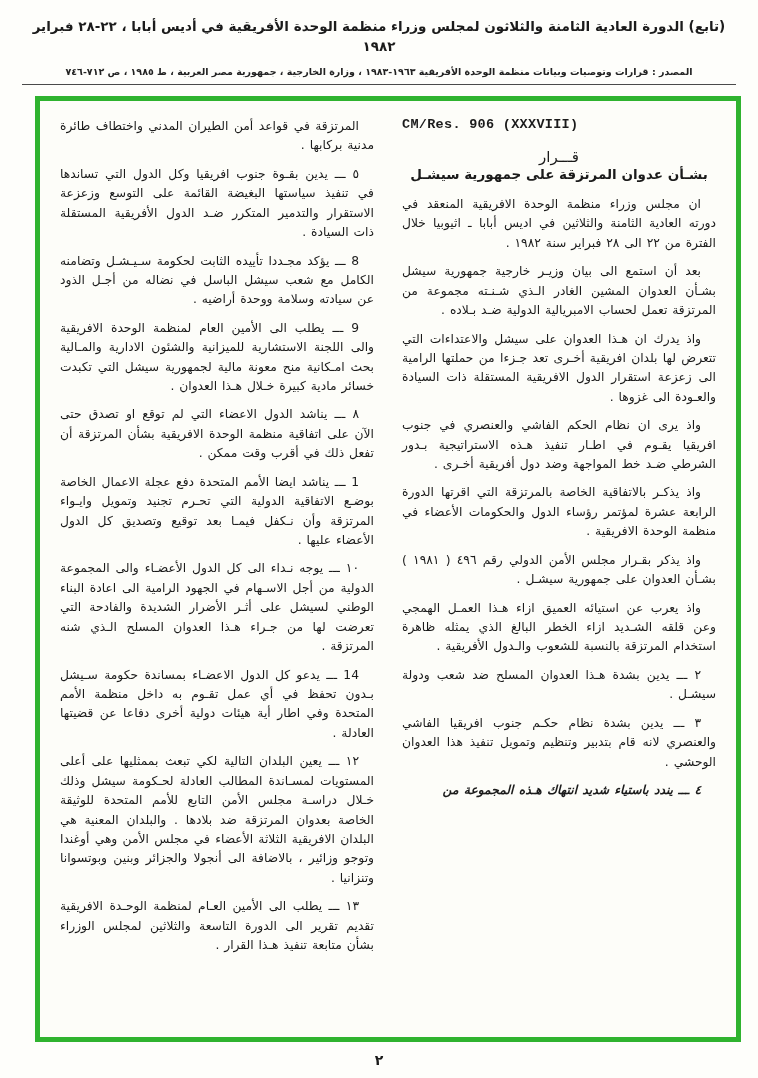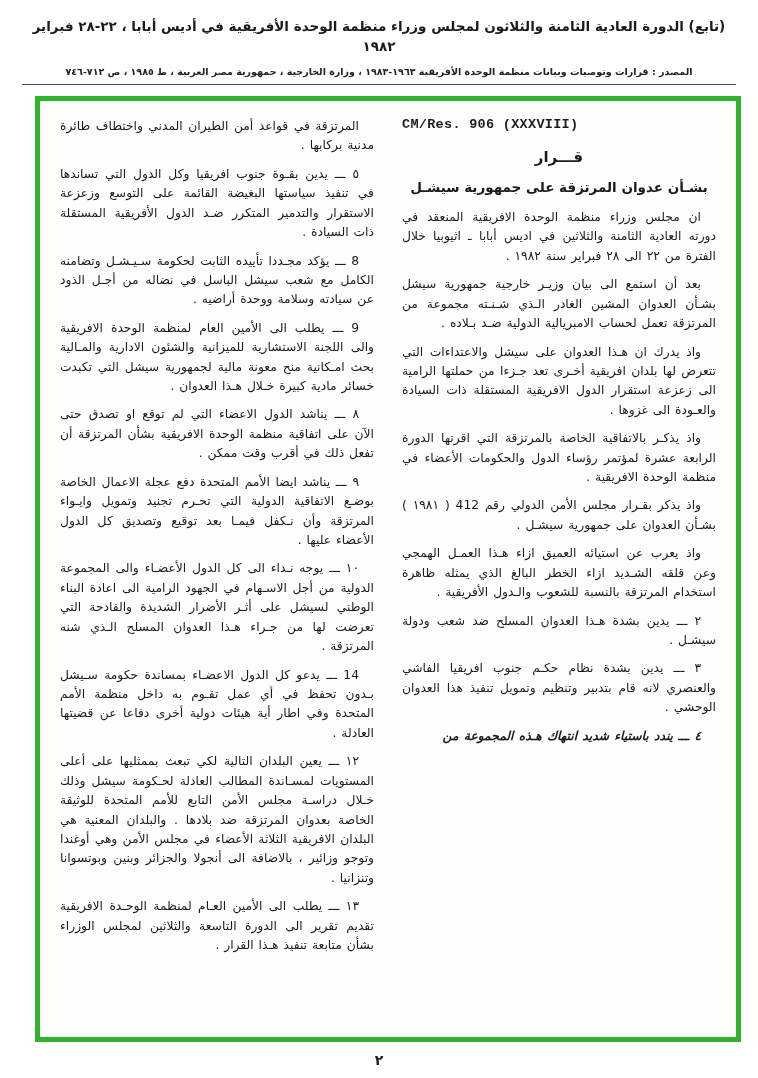--- a/index.html
+++ b/index.html
@@ -56,23 +56,22 @@
     text-align: left;
     font-family: Liberation Mono, monospace;
     font-size: 13.5px;
     font-weight: bold;
     margin-bottom: 16px;
     letter-spacing: .3px;
   }
   .res-title {
     text-align: center;
     font-size: 15px;
-    font-weight: bold;
+    font-weight: normal;
     letter-spacing: 1px;
-    margin-bottom: 13px;
   }
   .res-subtitle {
     text-align: center;
     font-size: 13.5px;
     font-weight: bold;
     margin-bottom: 13px;
   }
 
   
   .page-number {
@@ -96,35 +95,36 @@
   <div class="columns">
 
     <section class="col">
       <div class="res-ref">CM/Res. 906 (XXXVIII)</div>
       <h1 class="res-title">قـــرار</h1>
       <h2 class="res-subtitle">بشـأن عدوان المرتزقة على جمهورية سيشـل</h2>
 
       <p>ان مجلس وزراء منظمة الوحدة الافريقية المنعقد في دورته العادية الثامنة والثلاثين في اديس أبابا ـ اثيوبيا خلال الفترة من ٢٢ الى ٢٨ فبراير سنة ١٩٨٢ .</p>
       <p>بعد أن استمع الى بيان وزيـر خارجية جمهورية سيشل بشـأن العدوان المشين الغادر الـذي شـنـته مجموعة من المرتزقة تعمل لحساب الامبريالية الدولية ضـد بـلاده .</p>
       <p>واذ يدرك ان هـذا العدوان على سيشل والاعتداءات التي تتعرض لها بلدان افريقية أخـرى تعد جـزءا من حملتها الرامية الى زعزعة استقرار الدول الافريقية المستقلة ذات السيادة والعـودة الى غزوها .</p>
+      <p>واذ يرى ان نظام الحكم الفاشي والعنصري في جنوب افريقيا يقـوم في اطـار تنفيذ هـذه الاستراتيجية بـدور الشرطي ضـد خط المواجهة وضد دول أفريقية أخـرى .</p>
       <p>واذ يذكـر بالاتفاقية الخاصة بالمرتزقة التي اقرتها الدورة الرابعة عشرة لمؤتمر رؤساء الدول والحكومات الأعضاء في منظمة الوحدة الافريقية .</p>
-      <p>واذ يذكر بقـرار مجلس الأمن الدولي رقم 412 ( ١٩٨١ ) بشـأن العدوان على جمهورية سيشـل .</p>
+      <p>واذ يذكر بقـرار مجلس الأمن الدولي رقم ٤٩٦ ( ١٩٨١ ) بشـأن العدوان على جمهورية سيشـل .</p>
       <p>واذ يعرب عن استيائه العميق ازاء هـذا العمـل الهمجي وعن قلقه الشـديد ازاء الخطر البالغ الذي يمثله ظاهرة استخدام المرتزقة بالنسبة للشعوب والـدول الأفريقية .</p>
       <p>٢ ـــ يدين بشدة هـذا العدوان المسلح ضد شعب ودولة سيشـل .</p>
       <p>٣ ـــ يدين بشدة نظام حكـم جنوب افريقيا الفاشي والعنصري لانه قام بتدبير وتنظيم وتمويل تنفيذ هذا العدوان الوحشي .</p>
       <p class="para-bold">٤ ـــ يندد باستياء شديد انتهاك هـذه المجموعة من</p>
     </section>
 
     <section class="col">
       <p>المرتزقة في قواعد أمن الطيران المدني واختطاف طائرة مدنية بركابها .</p>
       <p>٥ ـــ يدين بقـوة جنوب افريقيا وكل الدول التي تساندها في تنفيذ سياستها البغيضة القائمة على التوسع وزعزعة الاستقرار والتدمير المتكرر ضـد الدول الأفريقية المستقلة ذات السيادة .</p>
       <p>8 ـــ يؤكد مجـددا تأييده الثابت لحكومة سـيـشـل وتضامنه الكامل مع شعب سيشل الباسل في نضاله من أجـل الذود عن سيادته وسلامة ووحدة أراضيه .</p>
       <p>9 ـــ يطلب الى الأمين العام لمنظمة الوحدة الافريقية والى اللجنة الاستشارية للميزانية والشئون الادارية والمـالية بحث امـكانية منح معونة مالية لجمهورية سيشل التي تكبدت خسائر مادية كبيرة خـلال هـذا العدوان .</p>
       <p>٨ ـــ يناشد الدول الاعضاء التي لم توقع او تصدق حتى الآن على اتفاقية منظمة الوحدة الافريقية بشأن المرتزقة أن تفعل ذلك في أقرب وقت ممكن .</p>
-      <p>٩ ـــ يناشد ايضا الأمم المتحدة دفع عجلة الاعمال الخاصة بوضـع الاتفاقية الدولية التي تحـرم تجنيد وتمويل وايـواء المرتزقة وأن نـكفل فيمـا بعد توقيع وتصديق كل الدول الأعضاء عليها .</p>
+      <p>1 ـــ يناشد ايضا الأمم المتحدة دفع عجلة الاعمال الخاصة بوضـع الاتفاقية الدولية التي تحـرم تجنيد وتمويل وايـواء المرتزقة وأن نـكفل فيمـا بعد توقيع وتصديق كل الدول الأعضاء عليها .</p>
       <p>١٠ ـــ يوجه نـداء الى كل الدول الأعضـاء والى المجموعة الدولية من أجل الاسـهام في الجهود الرامية الى اعادة البناء الوطني لسيشل على أثـر الأضرار الشديدة والفادحة التي تعرضت لها من جـراء هـذا العدوان المسلح الـذي شنه المرتزقة .</p>
       <p>14 ـــ يدعو كل الدول الاعضـاء بمساندة حكومة سـيشل بـدون تحفظ في أي عمل تقـوم به داخل منظمة الأمم المتحدة وفي اطار أية هيئات دولية أخرى دفاعا عن قضيتها العادلة .</p>
       <p>١٢ ـــ يعين البلدان التالية لكي تبعث بممثليها على أعلى المستويات لمسـاندة المطالب العادلة لحـكومة سيشل وذلك خـلال دراسـة مجلس الأمن التابع للأمم المتحدة للوثيقة الخاصة بعدوان المرتزقة ضد بلادها . والبلدان المعنية هي البلدان الافريقية الثلاثة الأعضاء في مجلس الأمن وهي أوغندا وتوجو وزائير ، بالاضافة الى أنجولا والجزائر وبنين وبوتسوانا وتنزانيا .</p>
       <p>١٣ ـــ يطلب الى الأمين العـام لمنظمة الوحـدة الافريقية تقديم تقرير الى الدورة التاسعة والثلاثين لمجلس الوزراء بشأن متابعة تنفيذ هـذا القرار .</p>
     </section>
 
   </div>
 </div>
 
 <footer class="page-number">٢</footer>

